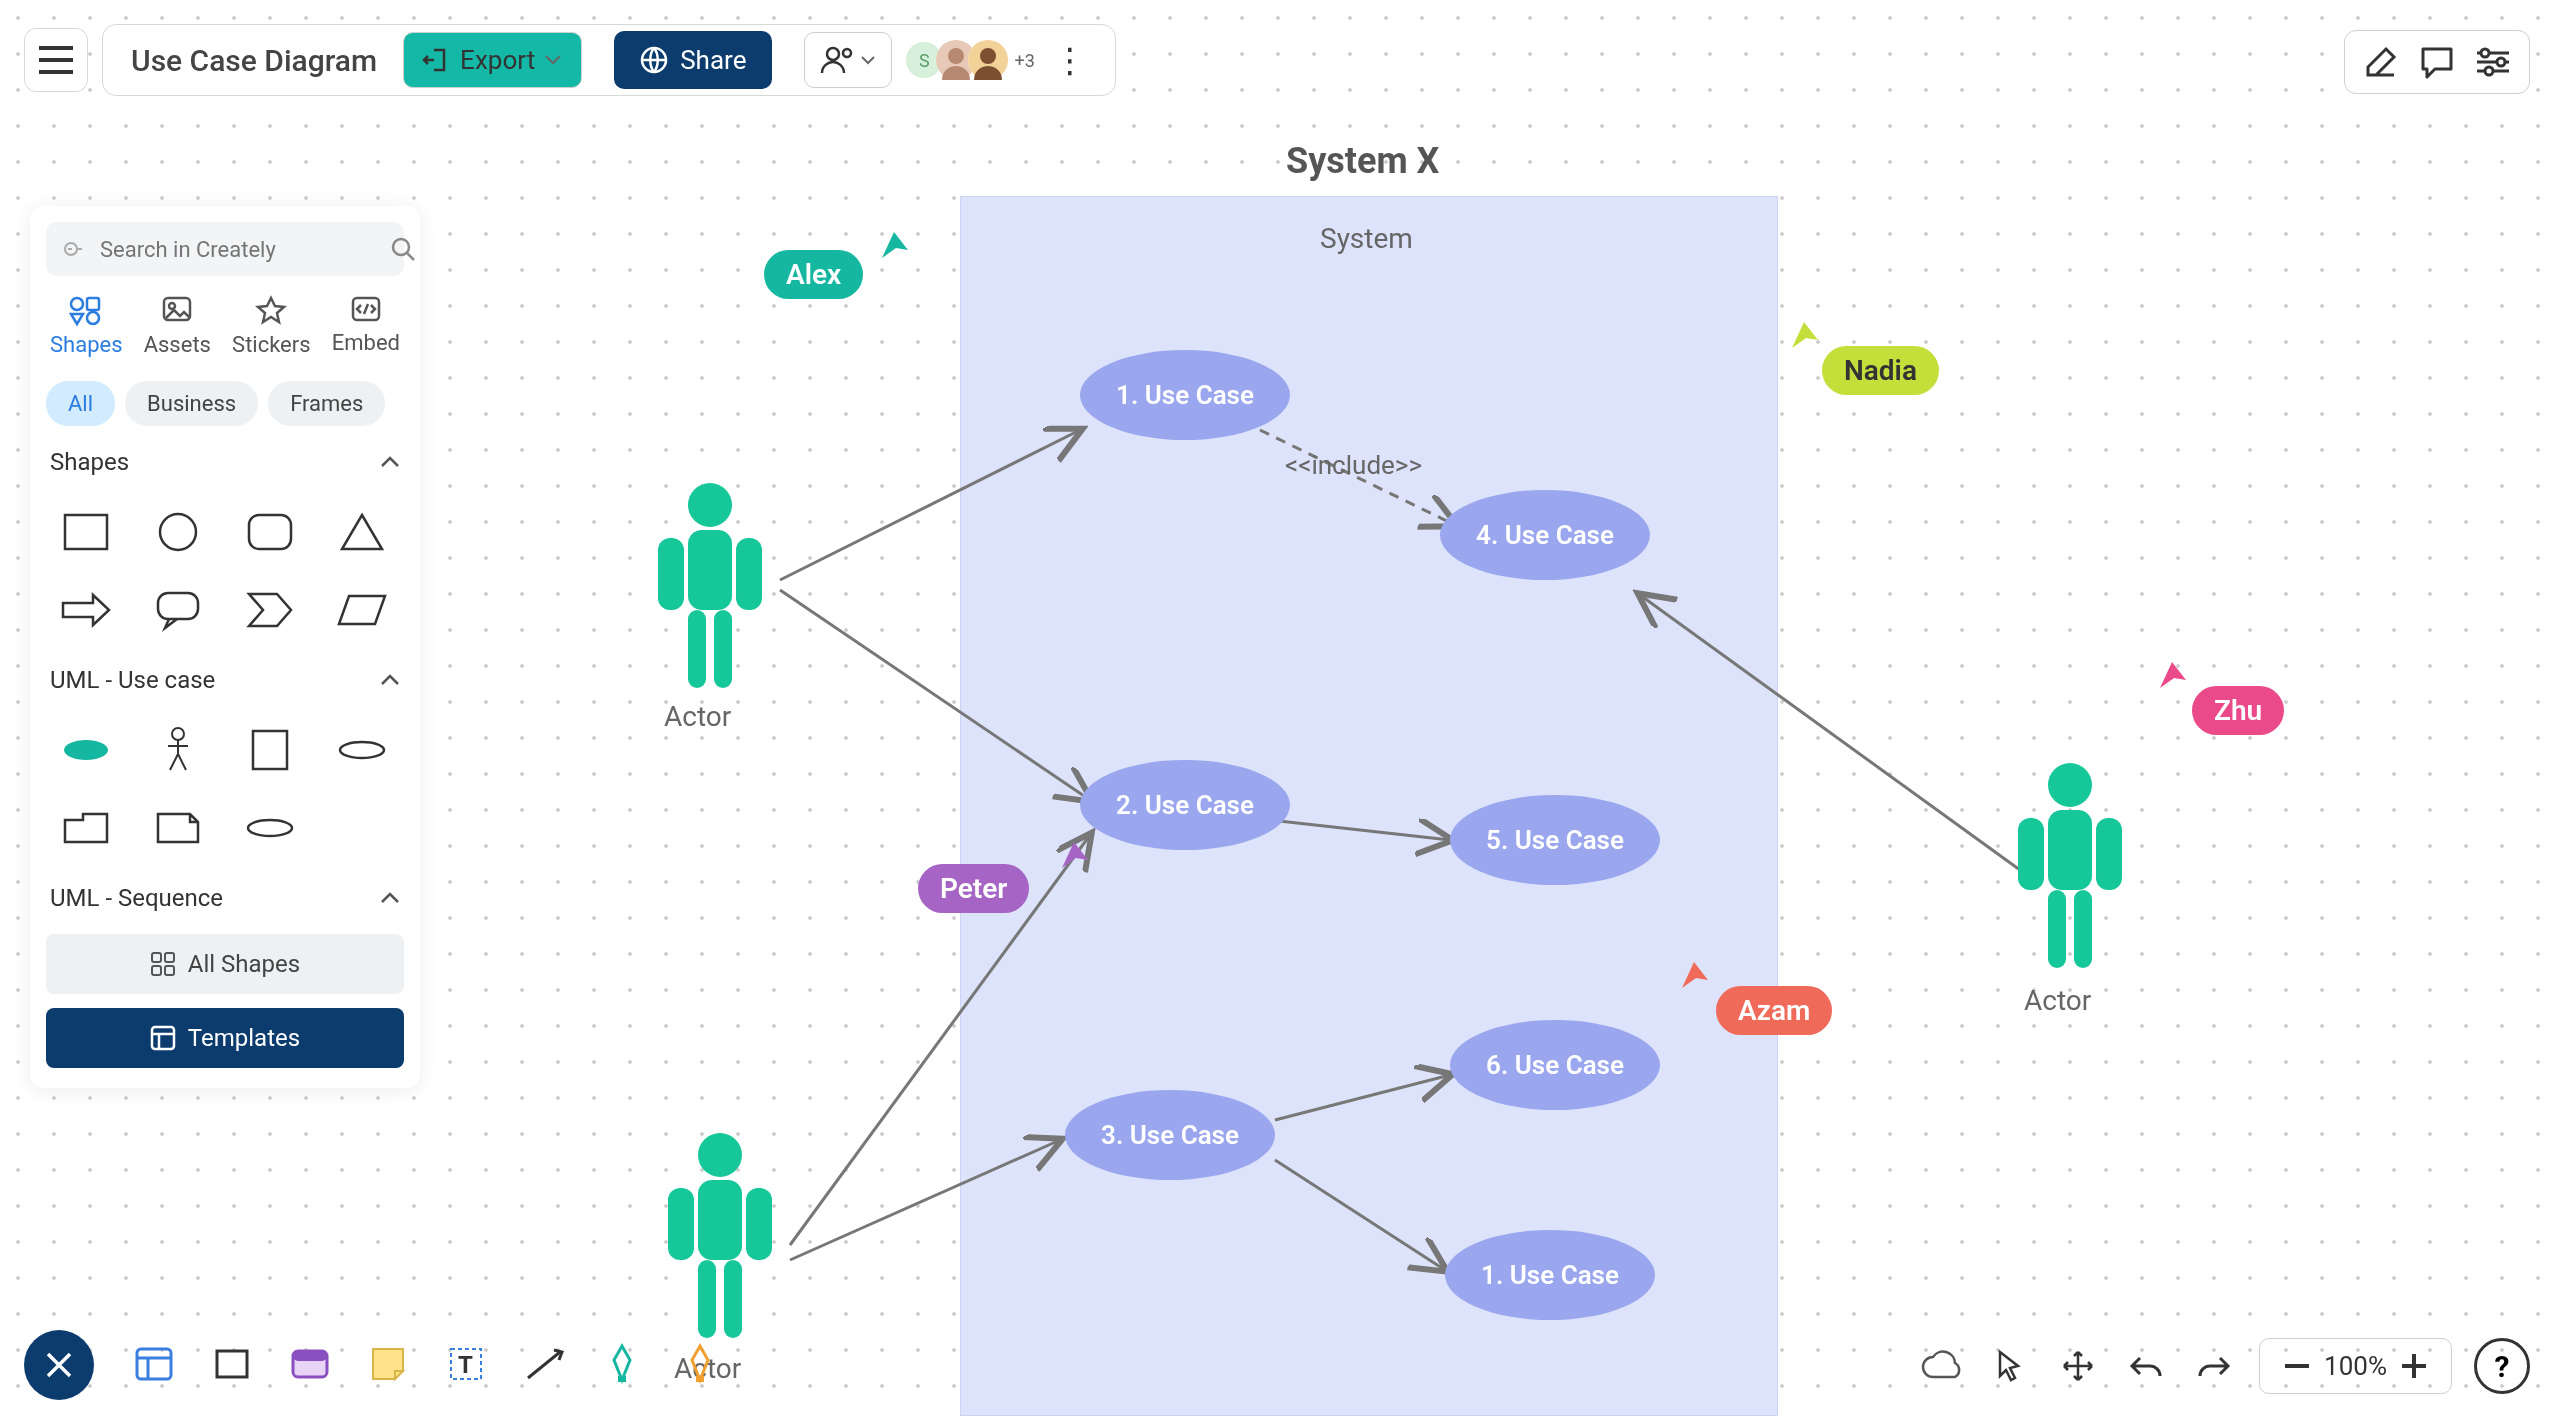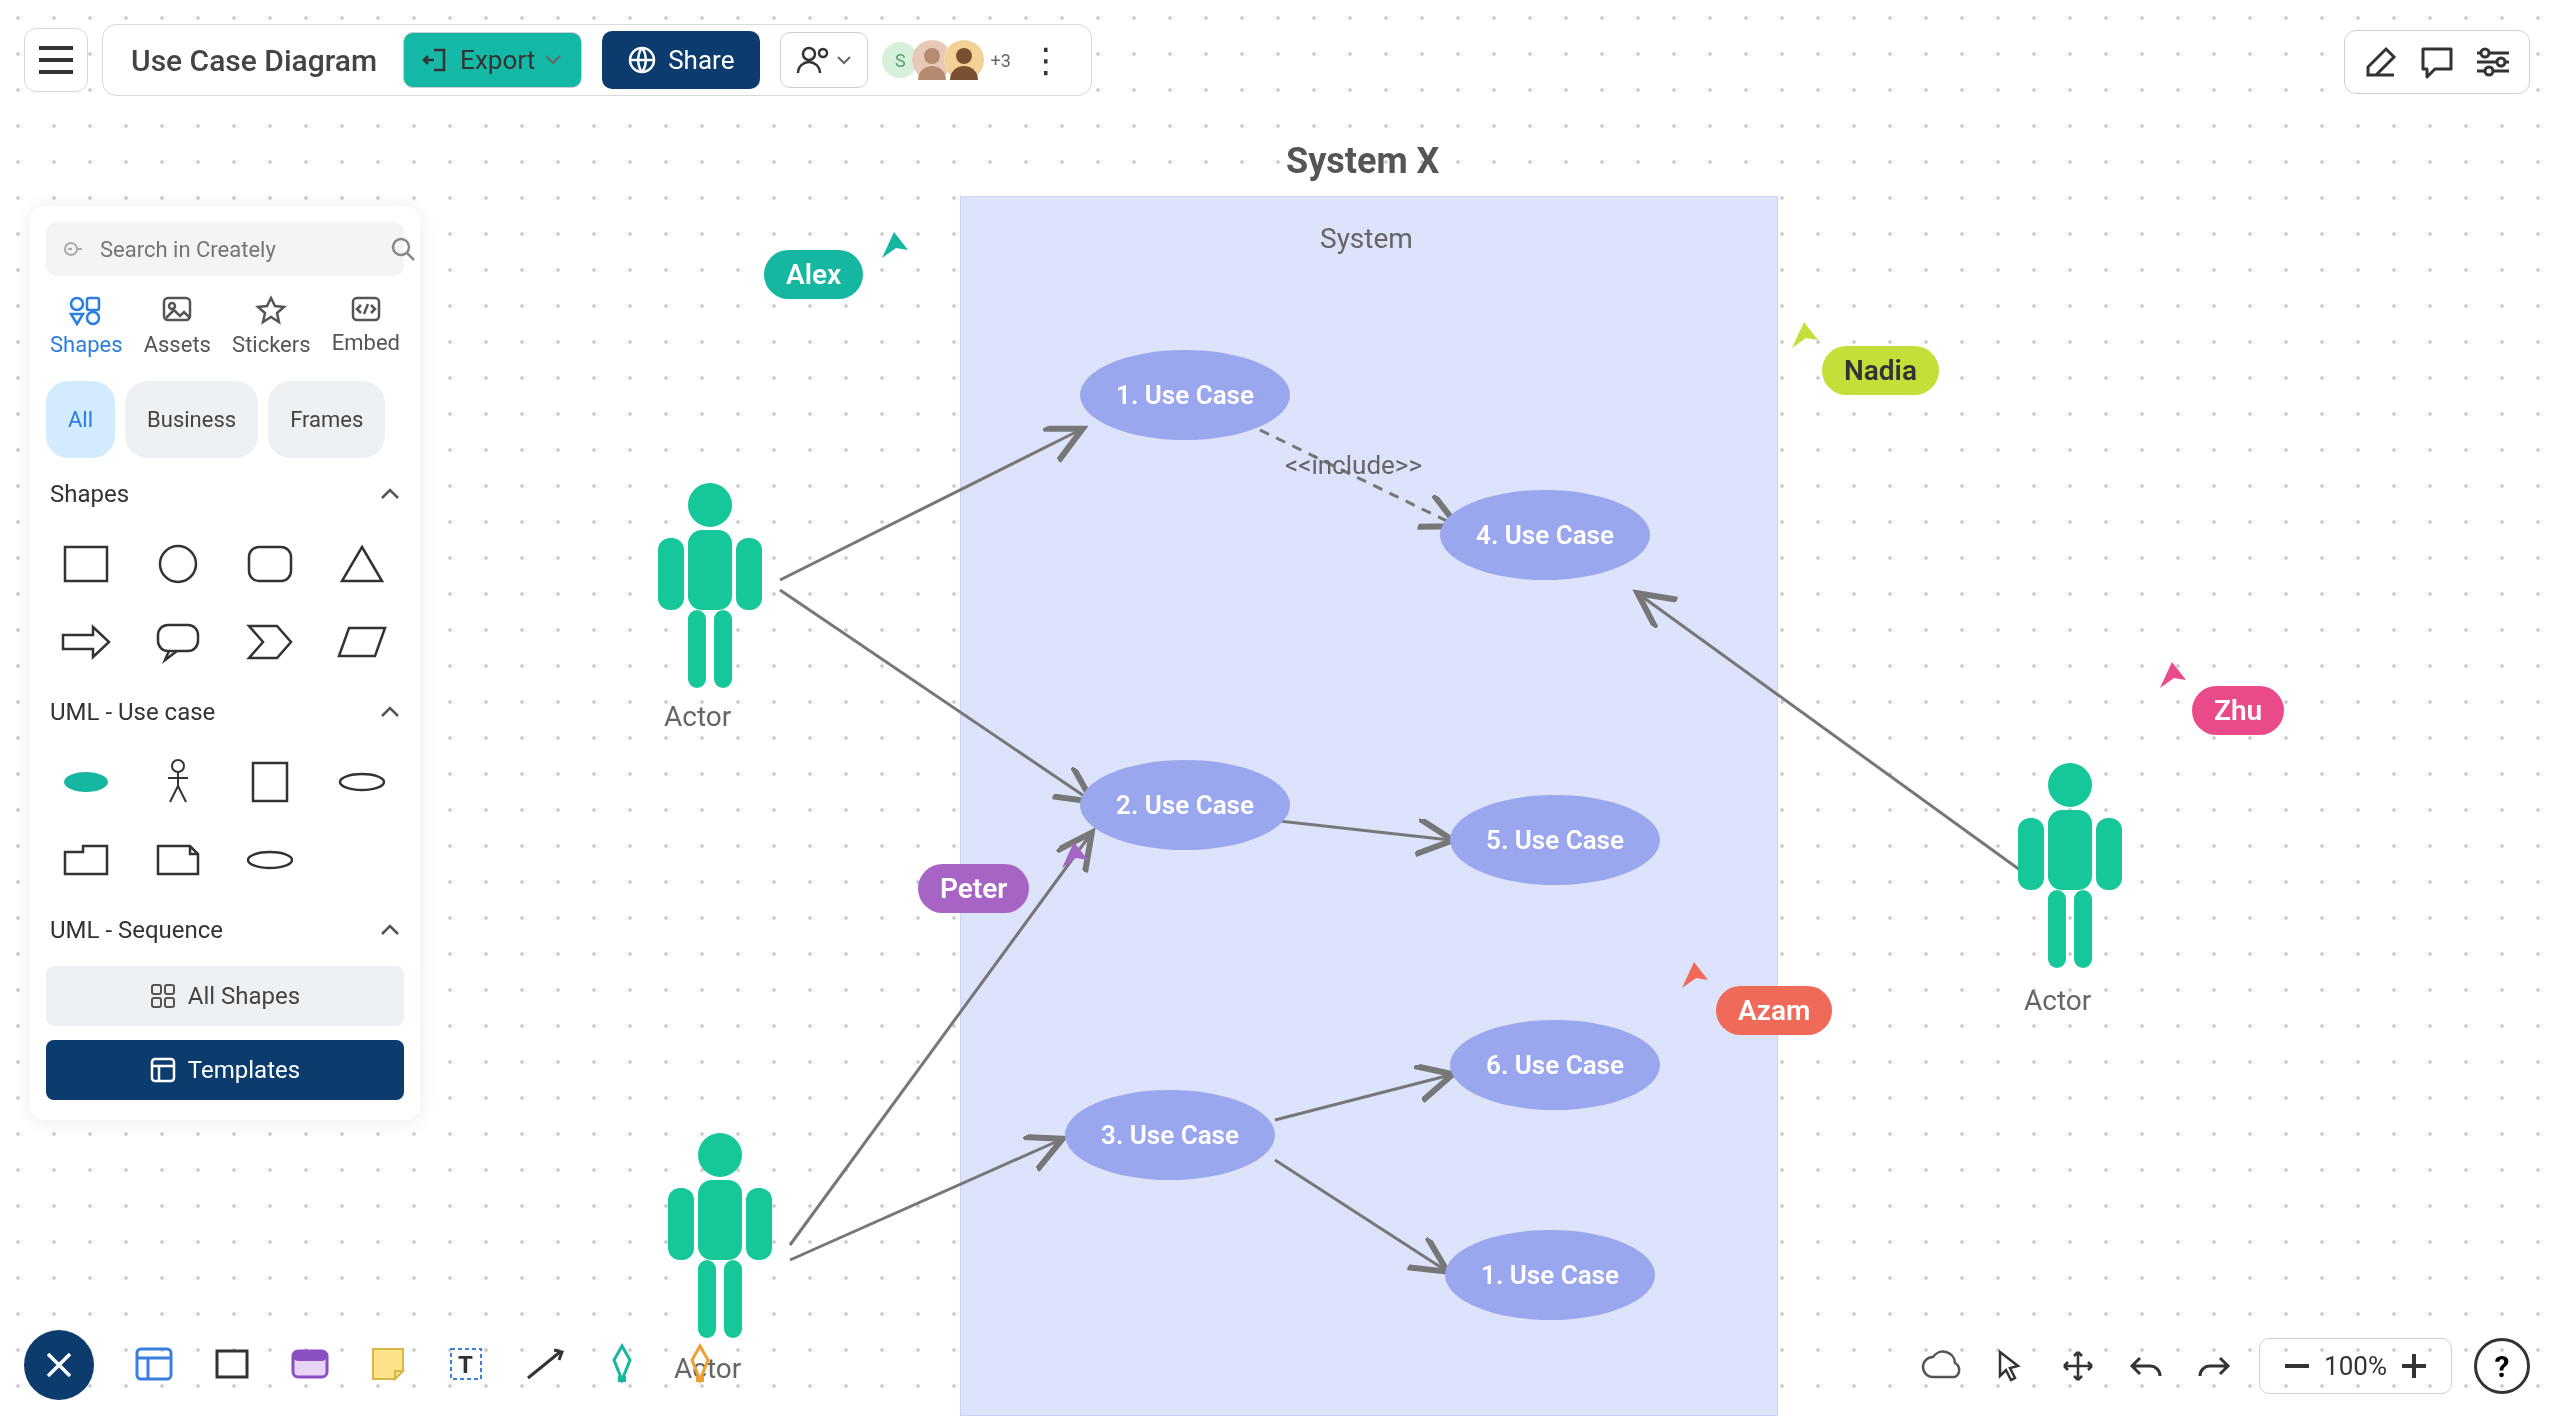--- a/index.html
+++ b/index.html
@@ -28,21 +28,21 @@
   border: 1px solid #d8d8d8; border-radius: 14px; background:#fff; padding: 0 10px;
 }
 .doc-title { font-size: 30px; color:#444; padding: 0 18px; font-weight: 500; }
 .export-btn {
   display:flex; align-items:center; gap:10px; padding: 12px 20px; border:1px solid #d0d0d0;
   border-radius: 10px; font-size: 26px; color:#333; cursor:pointer; margin: 0 8px;
   background: #14b8a6;
 }
 .share-btn {
   display:flex; align-items:center; gap:12px; padding: 14px 26px; background:#0c3b6e;
-  color:#fff; font-size: 26px; border-radius: 10px; cursor:pointer; margin: 0 12px;
+  color:#fff; font-size: 26px; border-radius: 10px; cursor:pointer; margin: 0 24px;
 }
 .invite-btn {
   display:flex; align-items:center; gap:6px; padding: 12px 16px; border:1px solid #d0d0d0;
   border-radius: 10px; cursor:pointer; margin: 0 8px; background:#fff;
 }
 .avatars { display:flex; align-items:center; margin-left: 12px; }
 .avatar { width:40px; height:40px; border-radius:50%; margin-left:-8px; border:2px solid #fff; display:flex;align-items:center;justify-content:center;font-size:18px;}
 .avatar.s{background:#d7f0db;color:#589e6a;}
 .avatar.a{background:#f2d0c0;}
 .avatar.b{background:#f5d08a;}
@@ -60,21 +60,21 @@
   border-radius:14px; box-shadow:0 2px 20px rgba(0,0,0,0.08); padding:16px 16px 20px;
   display:flex; flex-direction:column; gap:14px;
 }
 .search-box{ background:#f2f4f6; border-radius:10px; height:54px; display:flex;align-items:center;
   padding:0 16px; gap:12px; }
 .search-box input{ border:0; background:transparent; flex:1; font-size:22px; color:#888; outline:none;}
 .panel-tabs{ display:flex; justify-content:space-between; padding: 6px 4px 10px; }
 .ptab{ display:flex; flex-direction:column; align-items:center; gap:8px; cursor:pointer; color:#555; font-size:22px;}
 .ptab.active{ color:#2b7de1;}
 .filter-pills{display:flex;gap:10px;}
-.pill{ padding:26px 22px; border-radius:22px; background:#eef1f3; font-size:22px; color:#444; cursor:pointer;}
+.pill{ padding:10px 22px; border-radius:22px; background:#eef1f3; font-size:22px; color:#444; cursor:pointer;}
 .pill.active{ background:#d2ebff; color:#2b7de1;}
 .section-head{display:flex;align-items:center;justify-content:space-between;font-size:24px;color:#333;padding:8px 4px;}
 .shape-grid{display:grid;grid-template-columns:repeat(4,1fr);gap:18px;padding:4px;}
 .shape-cell{width:72px;height:60px;display:flex;align-items:center;justify-content:center;cursor:pointer;}
 .panel-btn{height:60px;border-radius:8px;display:flex;align-items:center;justify-content:center;gap:12px;font-size:24px;cursor:pointer;}
 .panel-btn.light{background:#eef1f3;color:#444;}
 .panel-btn.dark{background:#0c3b6e;color:#fff;}
 
 
 .fab{position:absolute;left:24px;bottom:18px;width:70px;height:70px;border-radius:50%;background:#0c3b6e;

